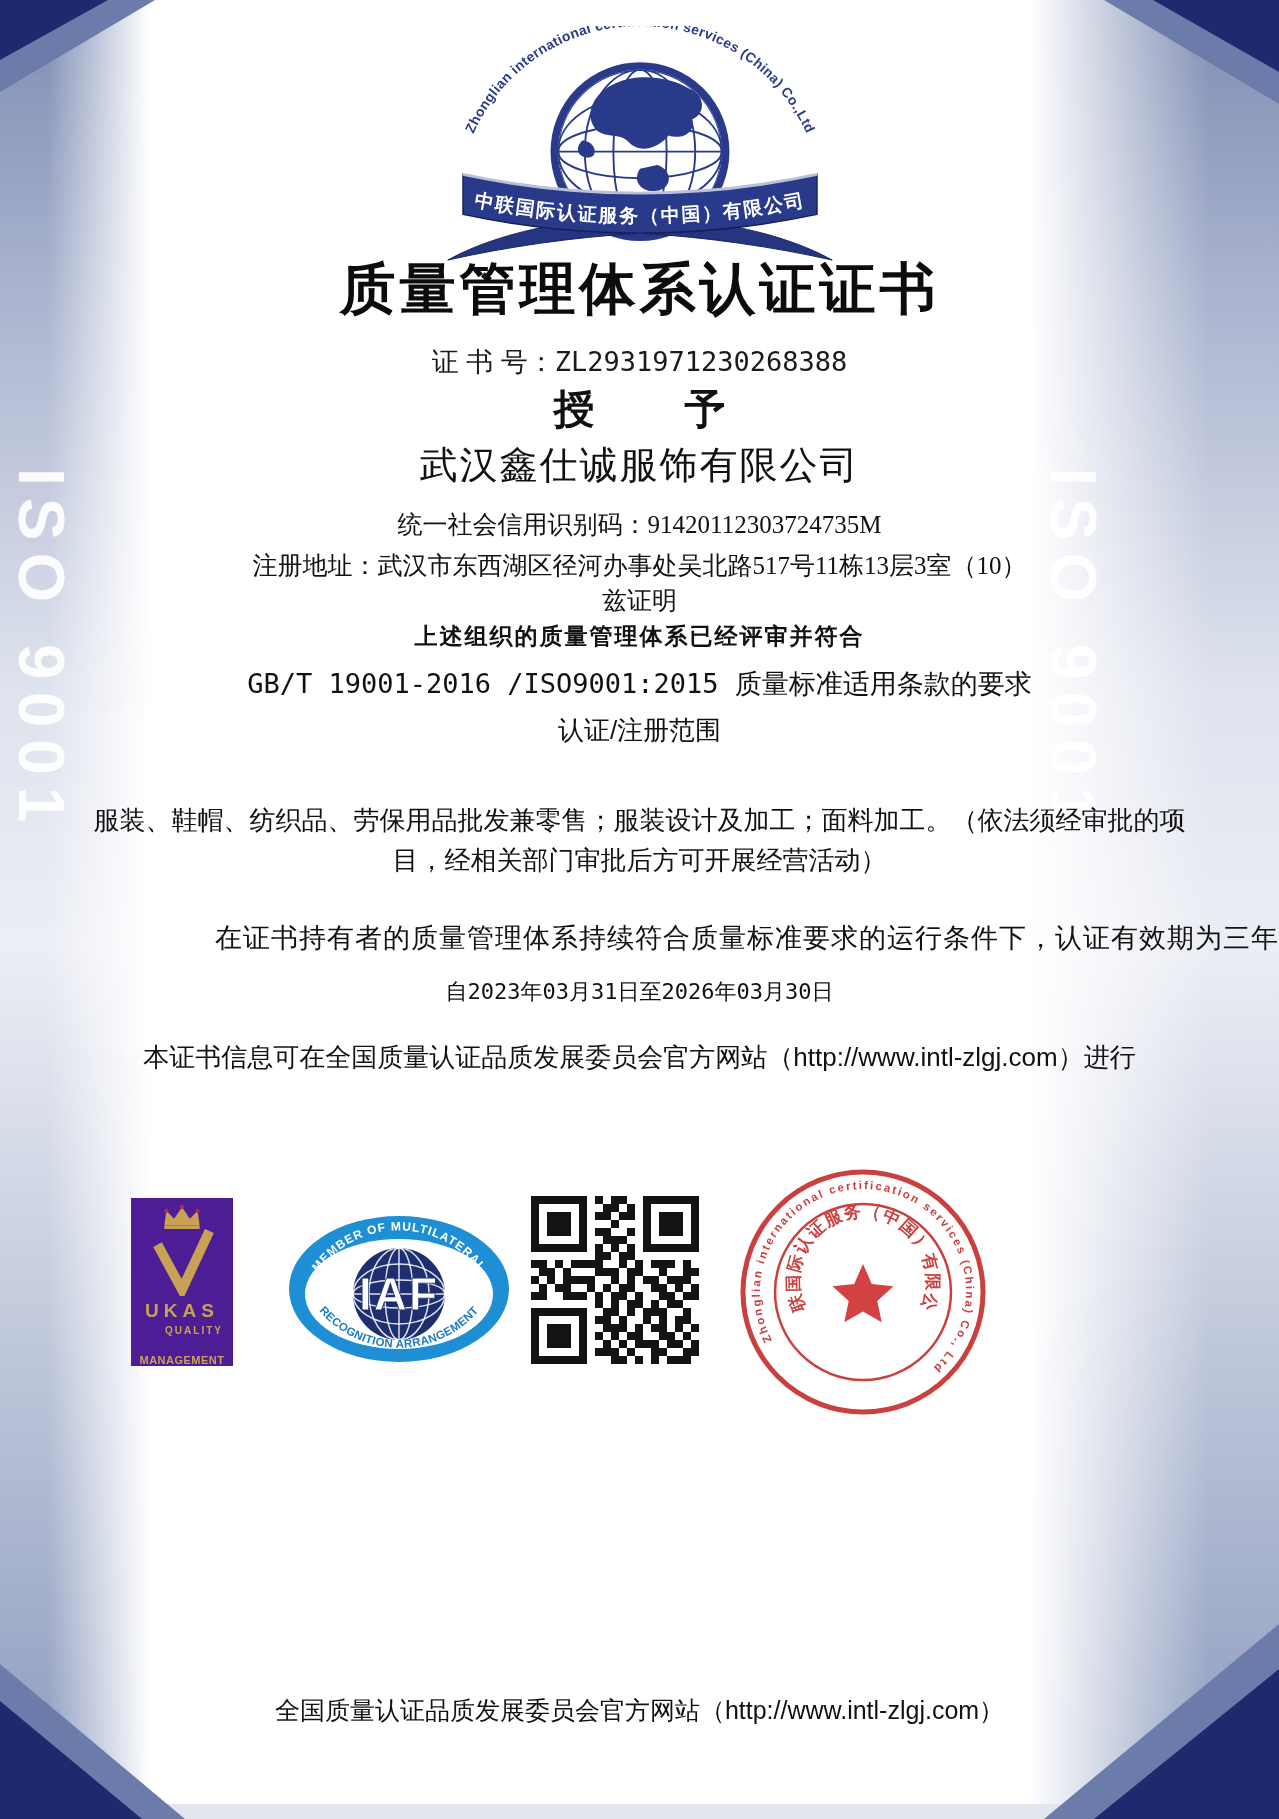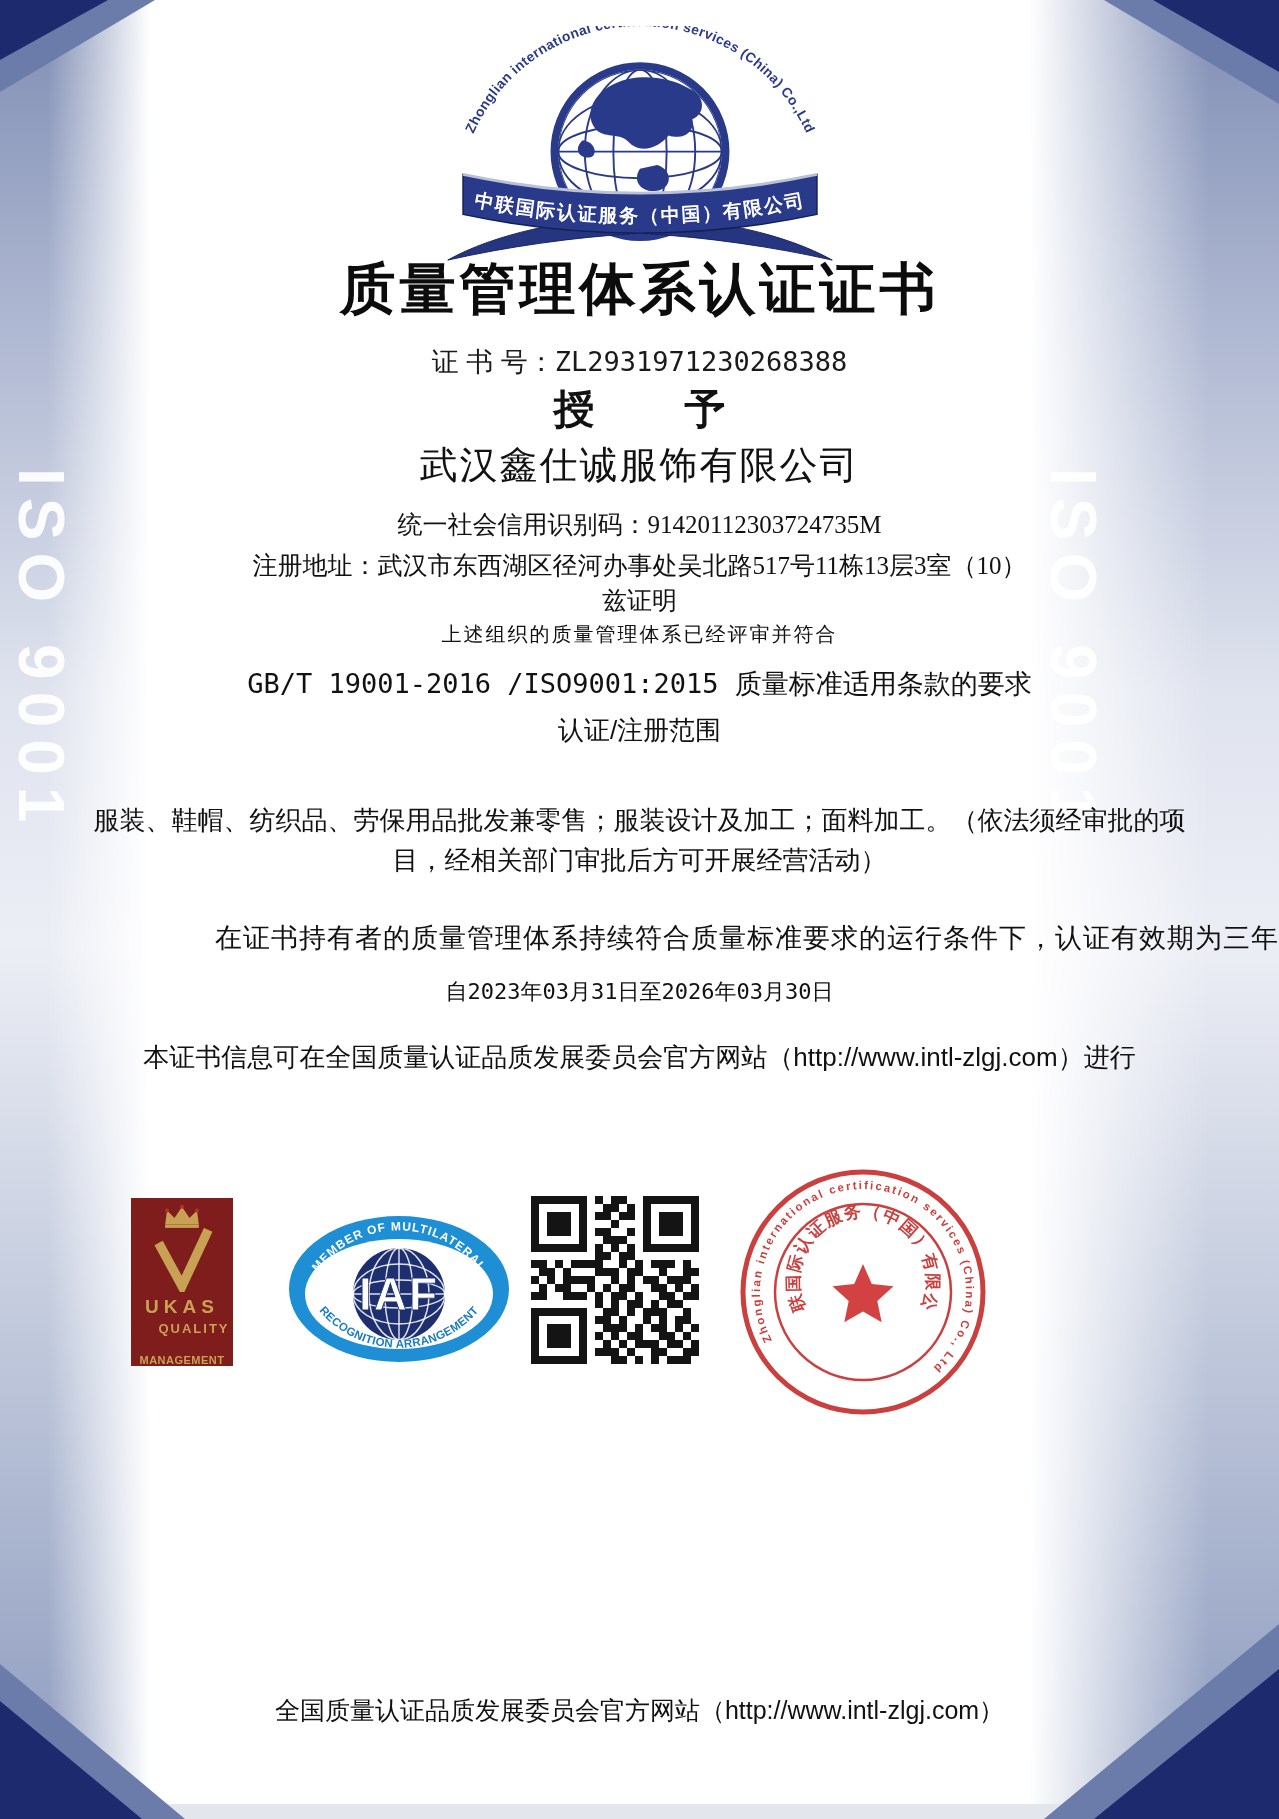--- a/index.html
+++ b/index.html
@@ -35,36 +35,36 @@
   
   .line{position:absolute;left:0;right:0;text-align:center;z-index:2;}
   .t-title{top:252px;font-size:56px;font-weight:700;letter-spacing:4px;color:#0c0c0c;}
   .t-certno{top:344px;font-size:27px;color:#1a1a1a;}
   .t-certno .num{font-family:"DejaVu Sans Mono",monospace;}
   .t-grant{top:382px;font-size:41px;font-weight:700;letter-spacing:2.2em;text-indent:2.2em;}
   .t-company{top:440px;font-size:38px;letter-spacing:2px;}
   .t-credit{top:508px;font-size:25px;font-family:"Liberation Serif",serif;}
   .t-address{top:549px;font-size:25px;font-family:"Liberation Serif",serif;}
   .t-hereby{top:584px;font-size:25px;font-family:"Liberation Serif",serif;}
-  .t-review{top:621px;font-size:20px;font-family:"Liberation Serif",serif;letter-spacing:2px;}
+  .t-review{top:621px;font-size:23px;font-family:"Liberation Serif",serif;letter-spacing:2px;font-weight:bold;}
   .t-standard{top:666px;font-size:27px;font-family:"DejaVu Sans Mono",monospace;}
   .t-scopelabel{top:713px;font-size:26px;}
   .t-scope{top:800px;font-size:26px;line-height:40px;left:90px;right:90px;text-align:center;}
   .t-validity{top:920px;font-size:27px;font-family:"Liberation Serif",serif;letter-spacing:1px;text-align:right;}
   .t-period{top:977px;font-size:22px;font-family:"DejaVu Sans Mono",monospace;}
   .t-verify1{top:1040px;font-size:26px;}
   .t-verify2{top:1076px;font-size:26px;}
   .t-footer{top:1694px;font-size:25px;}
   
   .logo{position:absolute;top:26px;left:50%;transform:translateX(-50%);z-index:2;}
   
-  .ukas{position:absolute;left:131px;top:1198px;width:102px;height:168px;background:#7f1d1d;z-index:2;
+  .ukas{position:absolute;left:131px;top:1198px;width:102px;height:168px;background:#4c1d95;z-index:2;
         display:flex;flex-direction:column;align-items:center;padding-top:6px;box-sizing:border-box;}
   .ukas .t1{color:#c9a154;font-size:19px;font-weight:700;letter-spacing:5px;margin-top:4px;}
-  .ukas .t2{color:#c9a154;font-size:13px;font-weight:700;letter-spacing:2px;margin-top:3px;padding-left:24px;}
+  .ukas .t2{color:#c9a154;font-size:10px;font-weight:700;letter-spacing:2px;margin-top:3px;padding-left:24px;}
   .ukas .t3{color:#c9a154;font-size:11px;font-weight:700;letter-spacing:0.5px;margin-top:18px;}
   .iaf{position:absolute;left:287px;top:1214px;z-index:2;}
   .qr{position:absolute;left:531px;top:1196px;width:170px;height:170px;z-index:2;
       display:grid;grid-template-columns:repeat(21,8px);grid-auto-rows:8px;background:#fff;}
   .qm{width:8px;height:8px;}
   .qm.on{background:#141414;}
   .seal{position:absolute;left:737px;top:1166px;z-index:3;opacity:0.92;}
 </style>
 </head>
 <body>

